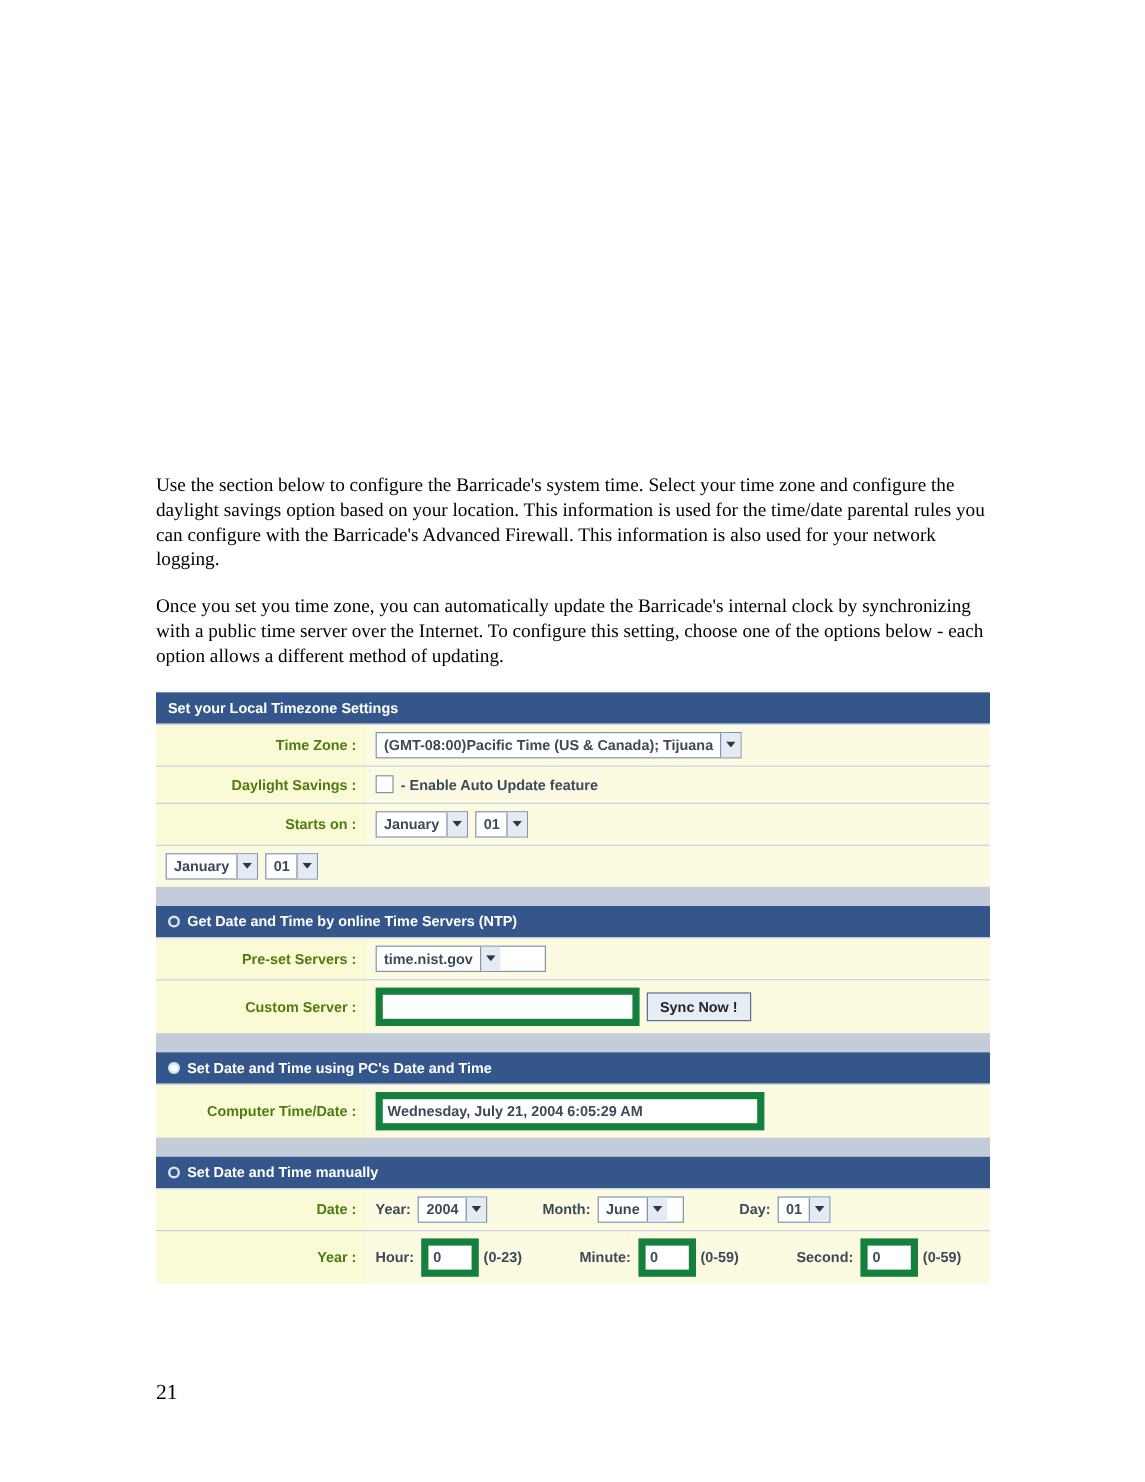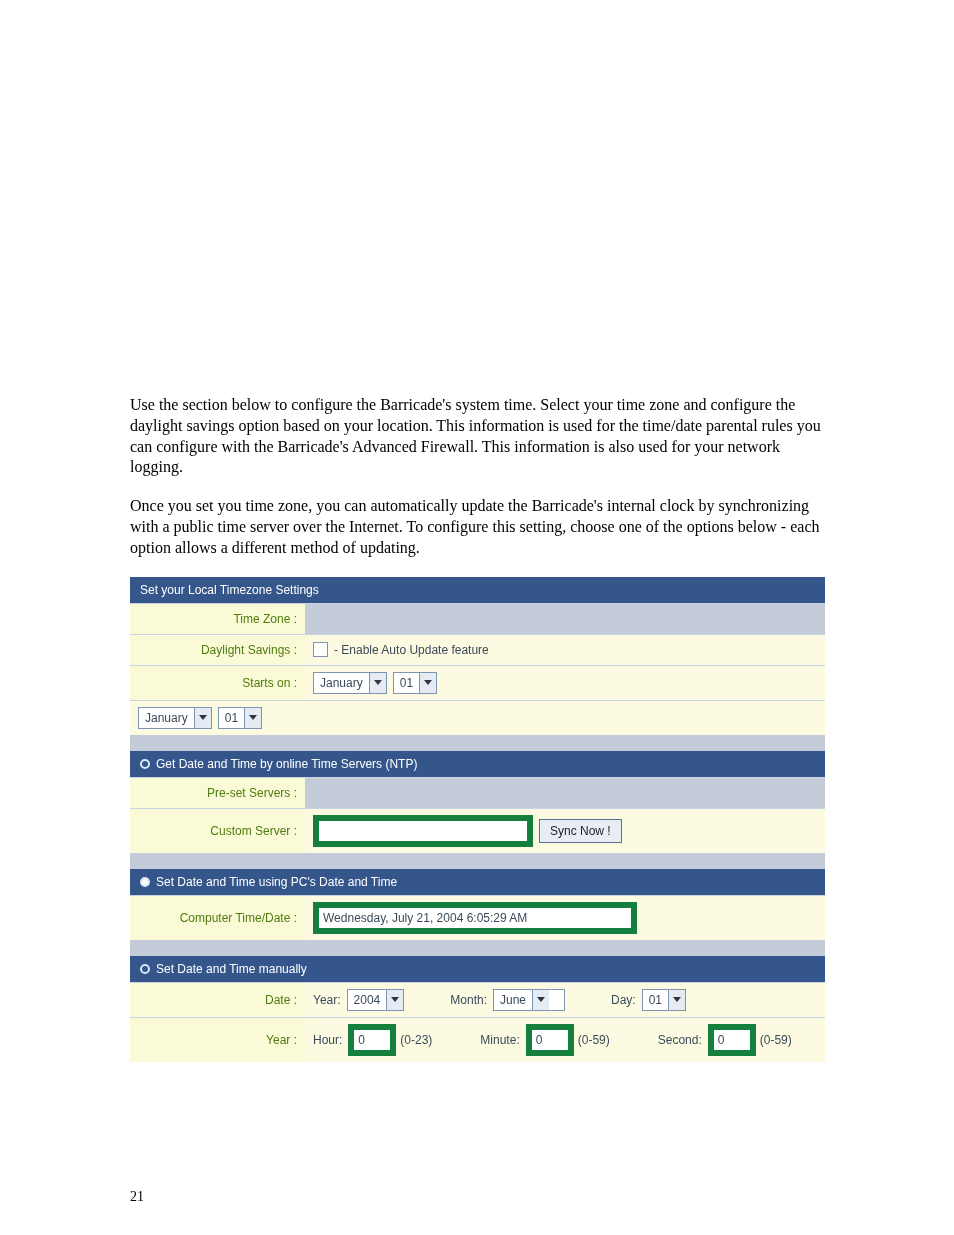--- a/index.html
+++ b/index.html
@@ -19,20 +19,21 @@
     line-height: 1.3;
     margin: 0 0 18px 0;
   }
   .config-panel {
     margin-top: 18px;
     width: 695px;
     font-family: Arial, Helvetica, sans-serif;
     font-size: 12px;
     color: #3a4a5a;
     background: #c3ccd8;
+    font-weight: bold;
   }
   .section-header {
     background: #34568b;
     color: #fff;
     padding: 6px 10px;
     font-size: 12px;
     display: flex;
     align-items: center;
     gap: 6px;
   }
@@ -149,43 +150,52 @@
     display: inline-flex;
     align-items: center;
     gap: 4px;
     margin-right: 40px;
   }
   .group:last-child { margin-right: 0; }
   .page-number {
     position: absolute;
     left: 130px;
     top: 1150px;
-    font-size: 14px;
+    font-size: 18px;
     font-family: "Times New Roman", Times, serif;
-    margin-top: 39px;
   }
   .page-wrap { position: relative; width: 954px; height: 1235px; }
 </style>
 </head>
 <body>
 
 <div class="page-wrap">
 <div class="page">
 
   <p>Use the section below to configure the Barricade's system time. Select your time zone and configure the daylight savings option based on your location. This information is used for the time/date parental rules you can configure with the Barricade's Advanced Firewall. This information is also used for your network logging.</p>
   <p>Once you set you time zone, you can automatically update the Barricade's internal clock by synchronizing with a public time server over the Internet. To configure this setting, choose one of the options below - each option allows a different method of updating.</p>
 
   <div class="config-panel">
 
     <div class="section-header">
       <span>Set your Local Timezone Settings</span>
     </div>
 
     <div class="row">
       <div class="label-cell">Time Zone :</div>
+      <div class="value-cell">
+        <div class="sel">
+          <span class="txt">(GMT-08:00)Pacific Time (US &amp; Canada); Tijuana</span>
+          <span class="caret">
+                <svg viewBox="0 0 8 5">
+                  <path d="M0 0 L8 0 L4 5 Z" fill="#334"></path>
+                </svg>
+              </span>
+        </div>
+      </div>
     </div>
 
     <div class="row">
       <div class="label-cell">Daylight Savings :</div>
       <div class="value-cell">
         <span class="chk"></span>
         <span> - Enable Auto Update feature</span>
       </div>
     </div>
 
@@ -234,20 +244,30 @@
 
     <div class="spacer"></div>
 
     <div class="section-header">
       <span class="radio-dot"></span>
       <span>Get Date and Time by online Time Servers (NTP)</span>
     </div>
 
     <div class="row">
       <div class="label-cell">Pre-set Servers :</div>
+      <div class="value-cell">
+        <div class="sel" style="min-width:140px">
+          <span class="txt">time.nist.gov</span>
+          <span class="caret">
+                <svg viewBox="0 0 8 5">
+                  <path d="M0 0 L8 0 L4 5 Z" fill="#334"></path>
+                </svg>
+              </span>
+        </div>
+      </div>
     </div>
 
     <div class="row">
       <div class="label-cell">Custom Server :</div>
       <div class="value-cell">
         <span class="txt-input wide200"></span>
         <span class="btn">Sync Now !</span>
       </div>
     </div>
 

